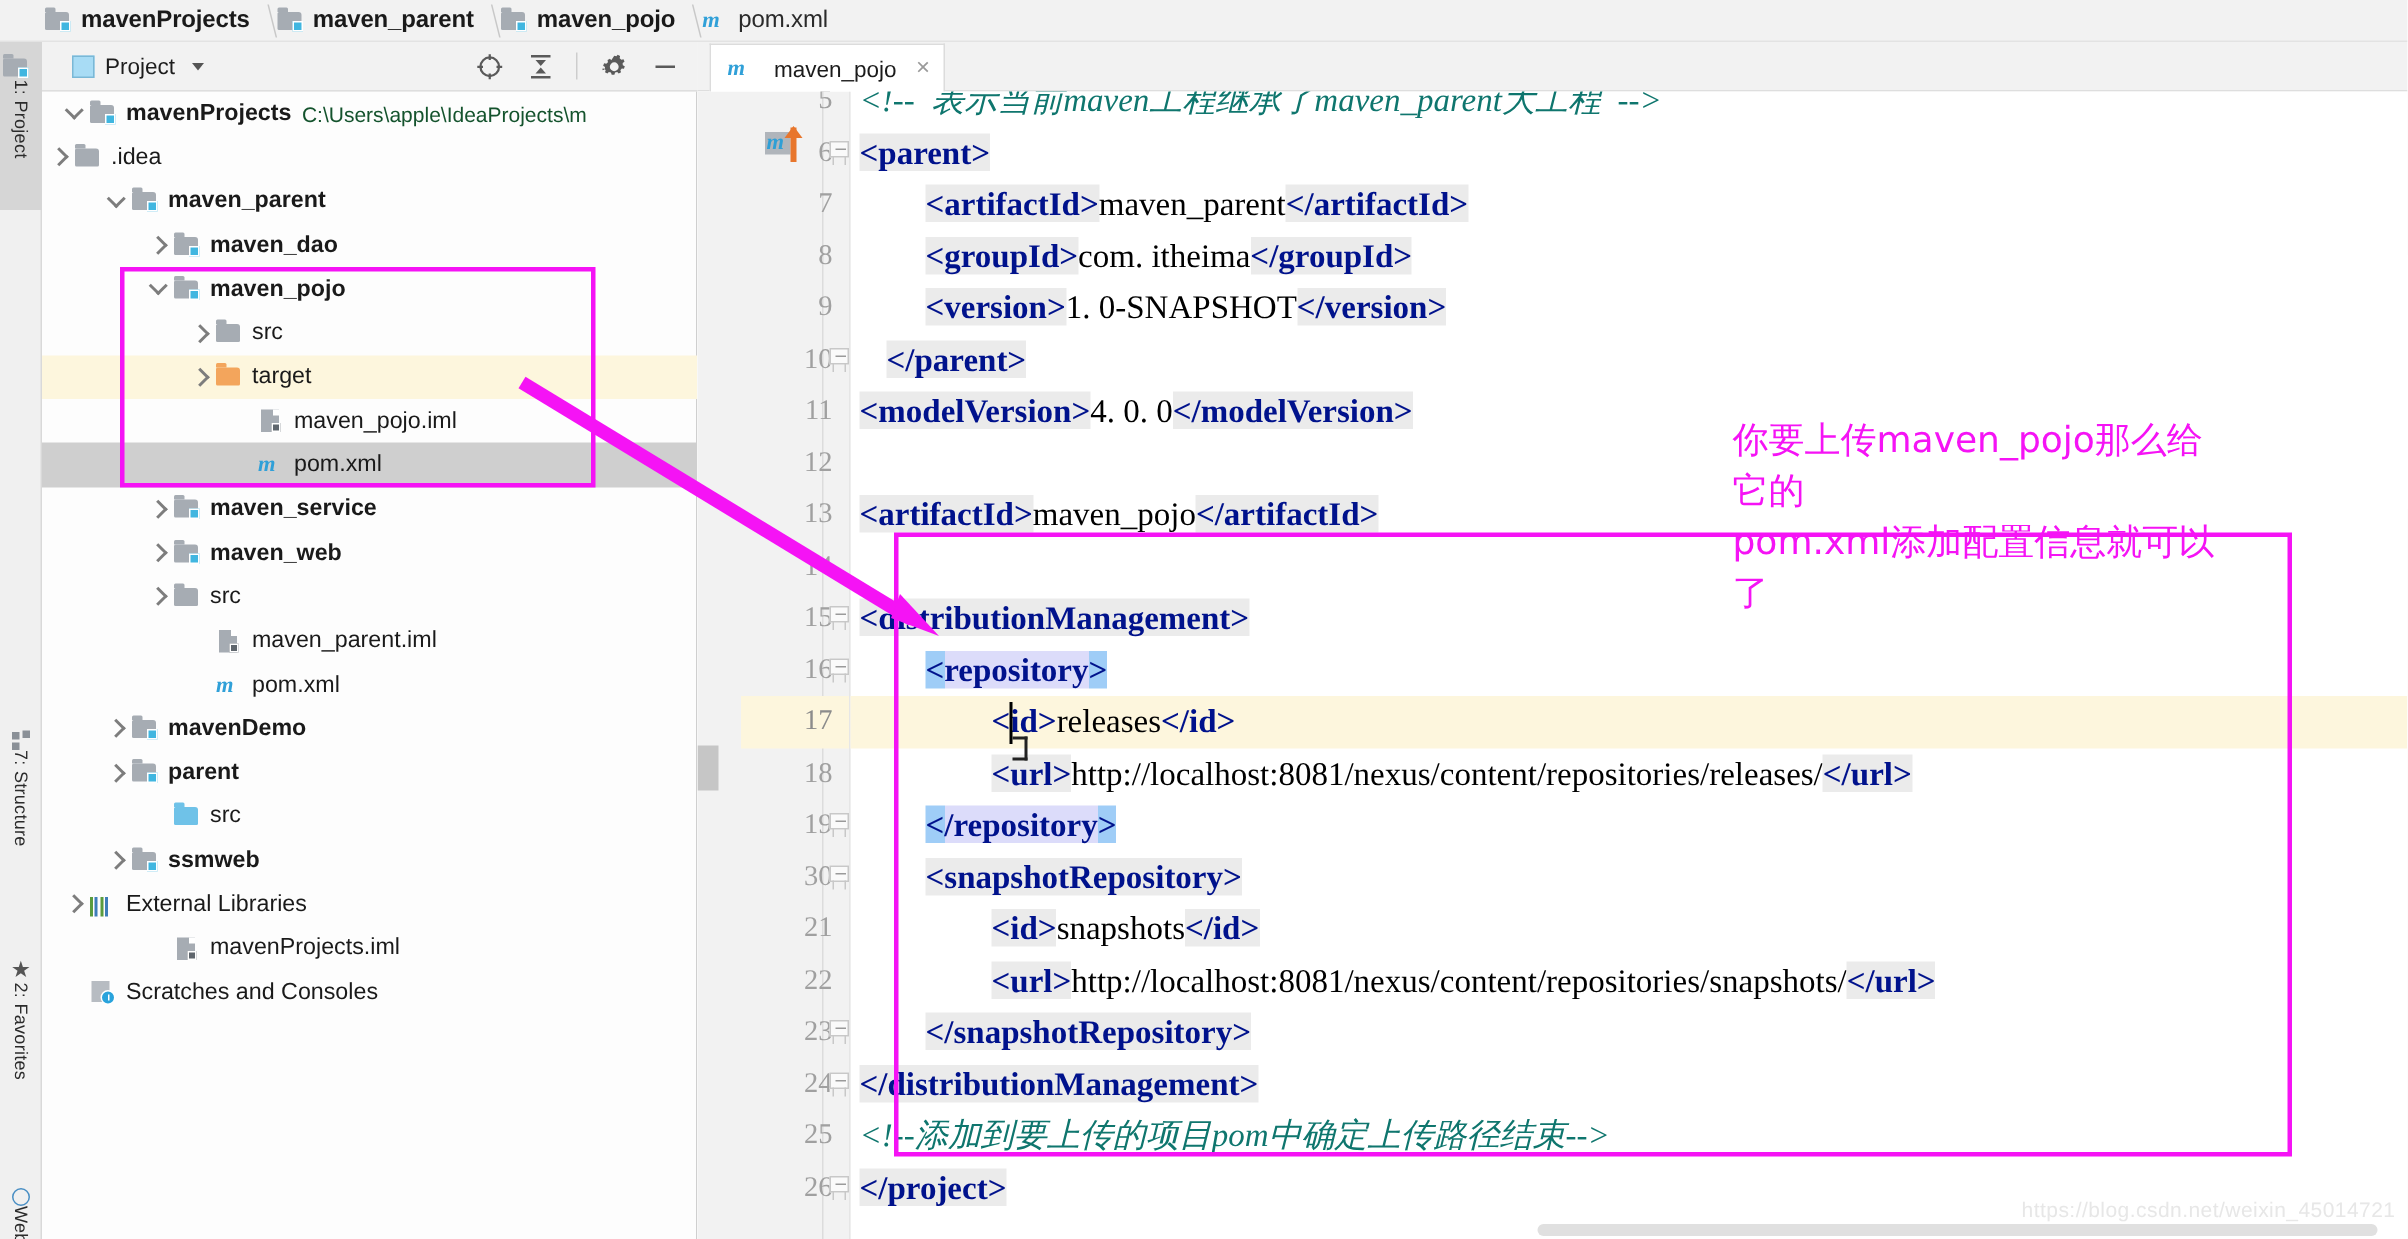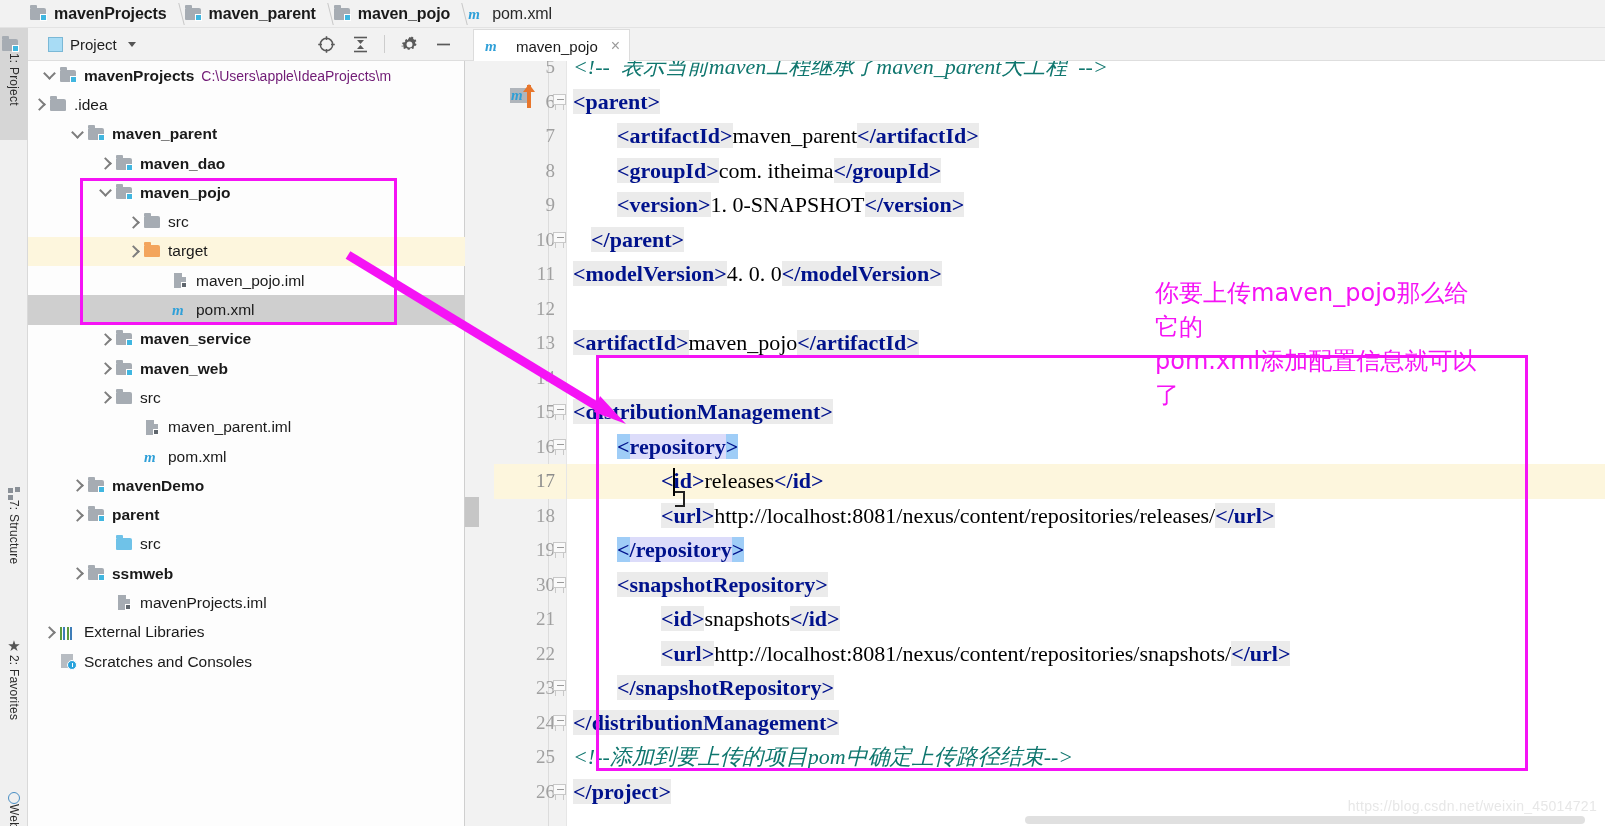--- a/index.html
+++ b/index.html
@@ -121,21 +121,21 @@
     padding-right: 4px; white-space: nowrap;
   }
   .trow.hl-yellow { background: #fdf6dd; }
   .trow.hl-sel { background: #cfcfcf; }
   .tw { width: 22px; height: 29px; display: flex; align-items: center; justify-content: center; flex: 0 0 auto; }
   .chev { width: 9px; height: 9px; border-right: 2px solid #7d7d7d; border-bottom: 2px solid #7d7d7d; }
   .chev.right { transform: rotate(-45deg); }
   .chev.down { transform: rotate(45deg); margin-top: -4px; }
   .tlabel { font-size: 15.5px; color: #1a1a1a; }
   .tlabel.bold { font-weight: bold; }
-  .tpath { font-size: 14px; color: #701a75; margin-left: 7px; }
+  .tpath { font-size: 14px; color: #14532d; margin-left: 7px; }
 
   .ic-lib { width: 19px; height: 16px; margin-right: 5px; flex: 0 0 auto; display: flex; align-items: flex-end; gap: 1.4px; }
   .ic-lib i { display: block; width: 2px; height: 13px; background: #5a9b3e; }
   .ic-lib i:nth-child(2) { background: #3e7db8; height: 13px; }
   .ic-lib i:nth-child(3) { background: #5a9b3e; }
   .ic-lib i:nth-child(4) { background: #3e7db8; }
   .ic-scr { position: relative; width: 19px; height: 17px; margin-right: 5px; flex: 0 0 auto; }
   .ic-scr .pg { position: absolute; left: 1px; top: 1px; width: 12px; height: 14px; background: #b7bcc2; }
   .ic-scr .clk { position: absolute; left: 7px; top: 7px; width: 10px; height: 10px; border-radius: 50%; background: #29a3dc; border: 1px solid #fff; }
   .ic-scr .clk::after { content:""; position:absolute; left:4px; top:1.5px; width:1.3px; height:4px; background:#fff; }
@@ -492,39 +492,39 @@
         <div class="trow" style="padding-left: 38px;">
           <span class="tw">
             <span class="chev right"></span>
           </span>
           <span class="ic-module">
             <span class="fold"></span>
             <span class="badge"></span>
           </span>
           <span class="tlabel bold">ssmweb</span>
         </div>
+        <div class="trow" style="padding-left: 10px;">
+          <span class="tw">
+            <span class="chev right"></span>
+          </span>
+          <span class="ic-lib">
+            <i></i>
+            <i></i>
+            <i></i>
+            <i></i>
+          </span>
+          <span class="tlabel">External Libraries</span>
+        </div>
         <div class="trow" style="padding-left: 66px;">
           <span class="tw"></span>
           <span class="ic-iml">
             <span class="pg"></span>
             <span class="sq"></span>
           </span>
           <span class="tlabel">mavenProjects.iml</span>
-        </div>
-        <div class="trow" style="padding-left: 10px;">
-          <span class="tw">
-            <span class="chev right"></span>
-          </span>
-          <span class="ic-lib">
-            <i></i>
-            <i></i>
-            <i></i>
-            <i></i>
-          </span>
-          <span class="tlabel">External Libraries</span>
         </div>
         <div class="trow" style="padding-left: 10px;">
           <span class="tw"></span>
           <span class="ic-scr">
             <span class="pg"></span>
             <span class="clk"></span>
           </span>
           <span class="tlabel">Scratches and Consoles</span>
         </div>
       </div>

